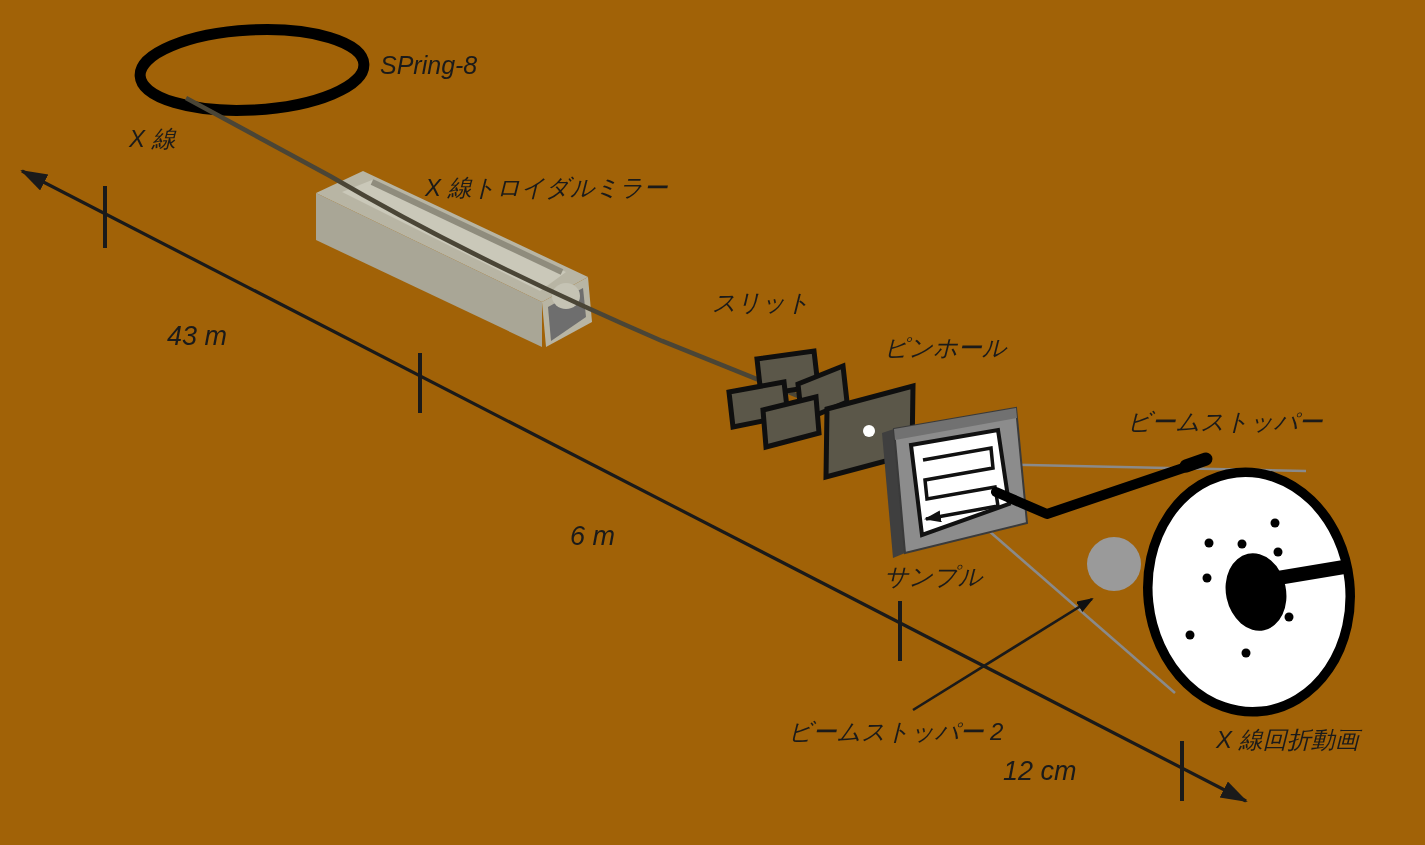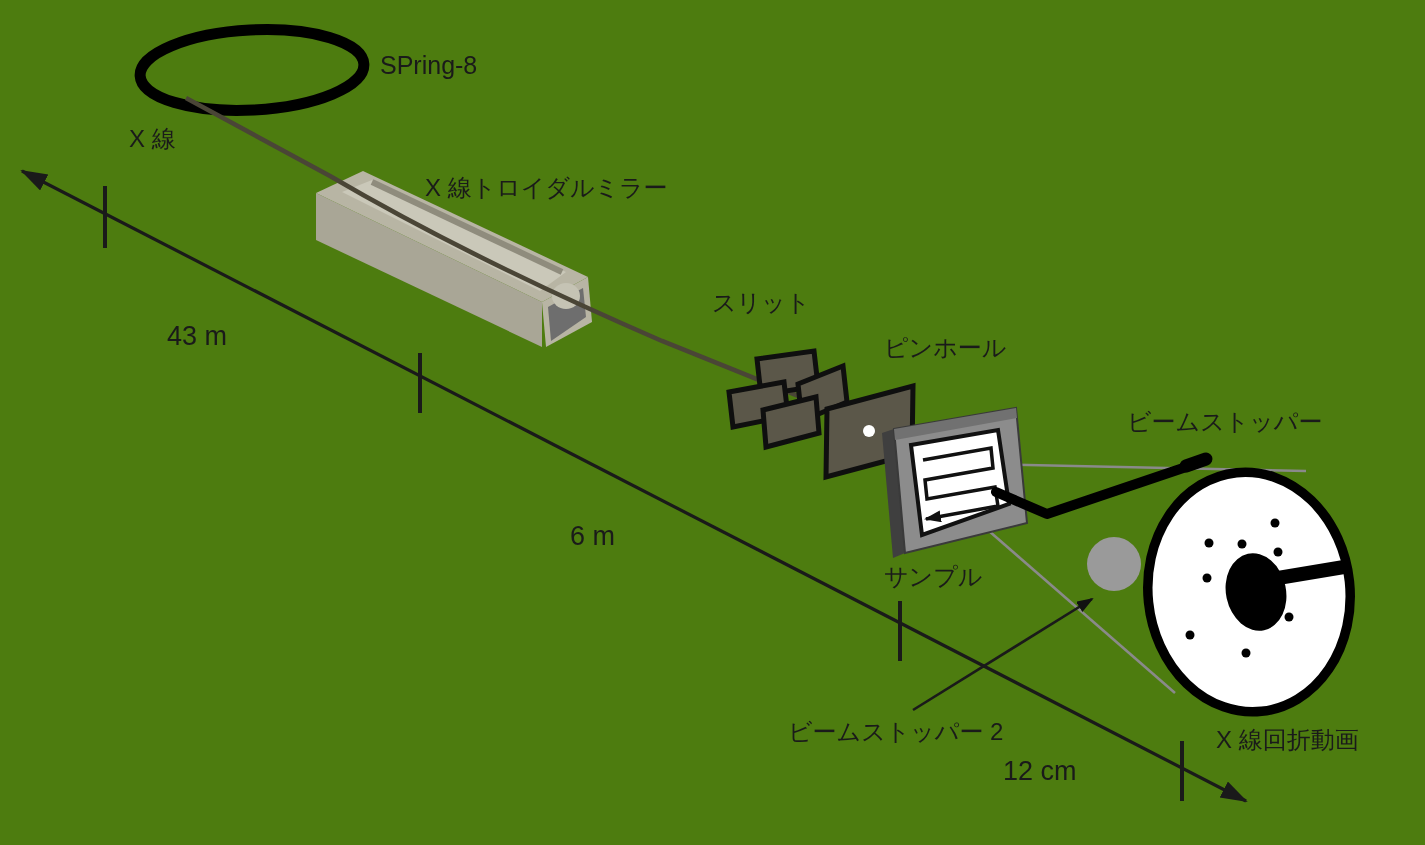--- a/index.html
+++ b/index.html
@@ -1,17 +1,17 @@
 <!DOCTYPE html>
 <html><head>
 <meta charset="utf-8">
 <style>
   html,body{margin:0;padding:0;background:#ffffff;}
-  .stage{position:relative;width:1425px;height:845px;background:#4d7c0f;overflow:hidden;
-         font-family:"Liberation Sans","DejaVu Sans",sans-serif;}
+  .stage{position:relative;width:1425px;height:845px;background:#a16207;overflow:hidden;
+         font-family:"Liberation Sans","DejaVu Sans",sans-serif;font-style:italic;}
   svg text{font-family:"Liberation Sans","DejaVu Sans",sans-serif;fill:#1a1a1a;}
   .lbl-jp{font-size:24px;}
   .lbl-dist{font-size:27px;}
   .lbl-latin{font-size:25px;}
 </style>
 </head>
 <body>
 
 <div class="stage">
 <svg width="1425" height="845" viewBox="0 0 1425 845">

